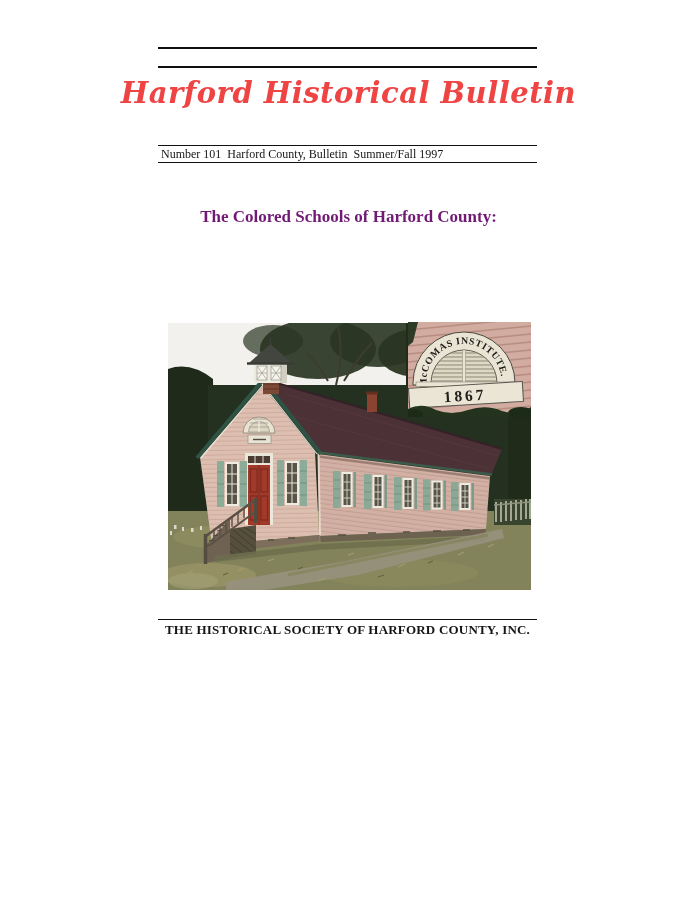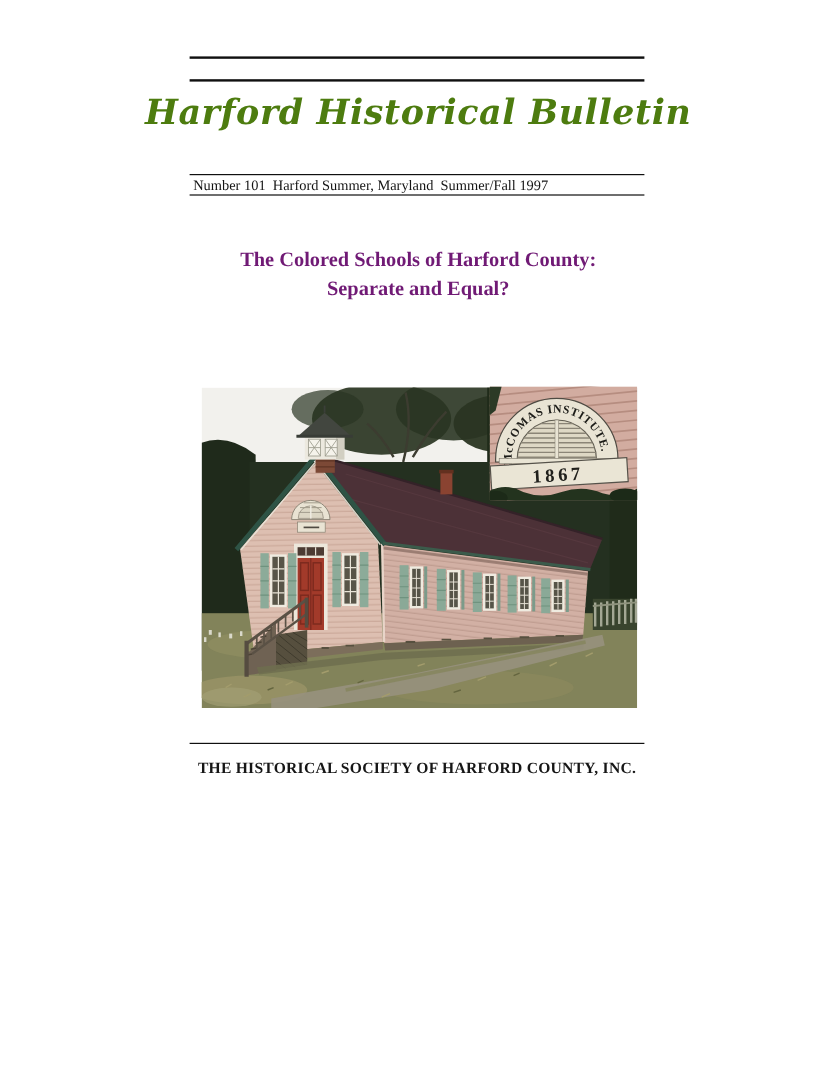--- a/index.html
+++ b/index.html
@@ -6,61 +6,60 @@
   .page{
     position:relative;width:697px;height:908px;background:#ffffff;overflow:hidden;
     font-family:"Liberation Serif",serif;color:#141414;
   }
   .rule{position:absolute;left:158px;width:379px;height:1.5px;background:#101010;}
   .rule-1{top:47px;}
   .rule-2{top:66px;}
   .masthead{
     position:absolute;top:76px;left:0;width:100%;margin:0;
     text-align:center;font-family:"DejaVu Serif",serif;font-style:italic;font-weight:700;
-    font-size:29px;letter-spacing:0.5px;color:#4d7c0f;
+    font-size:29px;letter-spacing:0.5px;color:#ef4444;
   }
   .issue-bar{
     position:absolute;left:158px;top:145px;width:379px;height:16px;
     border-top:1.5px solid #101010;border-bottom:1.5px solid #101010;
     display:flex;align-items:center;
     font-size:12px;line-height:16px;padding:0;box-sizing:content-box;
   }
   .issue-bar span{padding:0 3px;}
   .article-title{
     position:absolute;top:205px;left:0;width:100%;text-align:center;
     font-weight:700;font-size:17px;line-height:24px;color:#701a75;
   }
   .photo{position:absolute;left:168px;top:323px;width:363px;height:267px;}
   .inset{position:absolute;left:408px;top:322px;width:123px;height:95px;}
   .photo svg,.inset svg{display:block;}
   .footer{
     position:absolute;left:158px;top:619px;width:379px;
-    border-top:1.5px solid #101010;padding-top:12px;
+    border-top:1.5px solid #101010;padding-top:2px;
     text-align:center;font-weight:700;font-size:13px;letter-spacing:0.2px;color:#161616;
   }
 </style>
 </head>
 <body>
 
 <div class="page">
 
   <div class="rule rule-1"></div>
   <div class="rule rule-2"></div>
 
   <h1 class="masthead">Harford Historical Bulletin</h1>
 
   <div class="issue-bar">
     <span>Number 101</span>
-    <span>Harford Summer, Maryland</span>
+    <span>Harford County, Bulletin</span>
     <span>Summer/Fall 1997</span>
   </div>
 
   <div class="article-title">
     <div>The Colored Schools of Harford County:</div>
-    <div>Separate and Equal?</div>
   </div>
 
   <div class="photo">
     <svg viewBox="0 0 363 267" width="363" height="267">
       <defs>
         <clipPath id="cpFront">
             <path d="M95,63 L147,129 L151,212 L44,222 L32,134 Z"></path>
           </clipPath>
         <clipPath id="cpSide">
             <path d="M150,131 L322,153 L318,206 L152,213 Z"></path>

